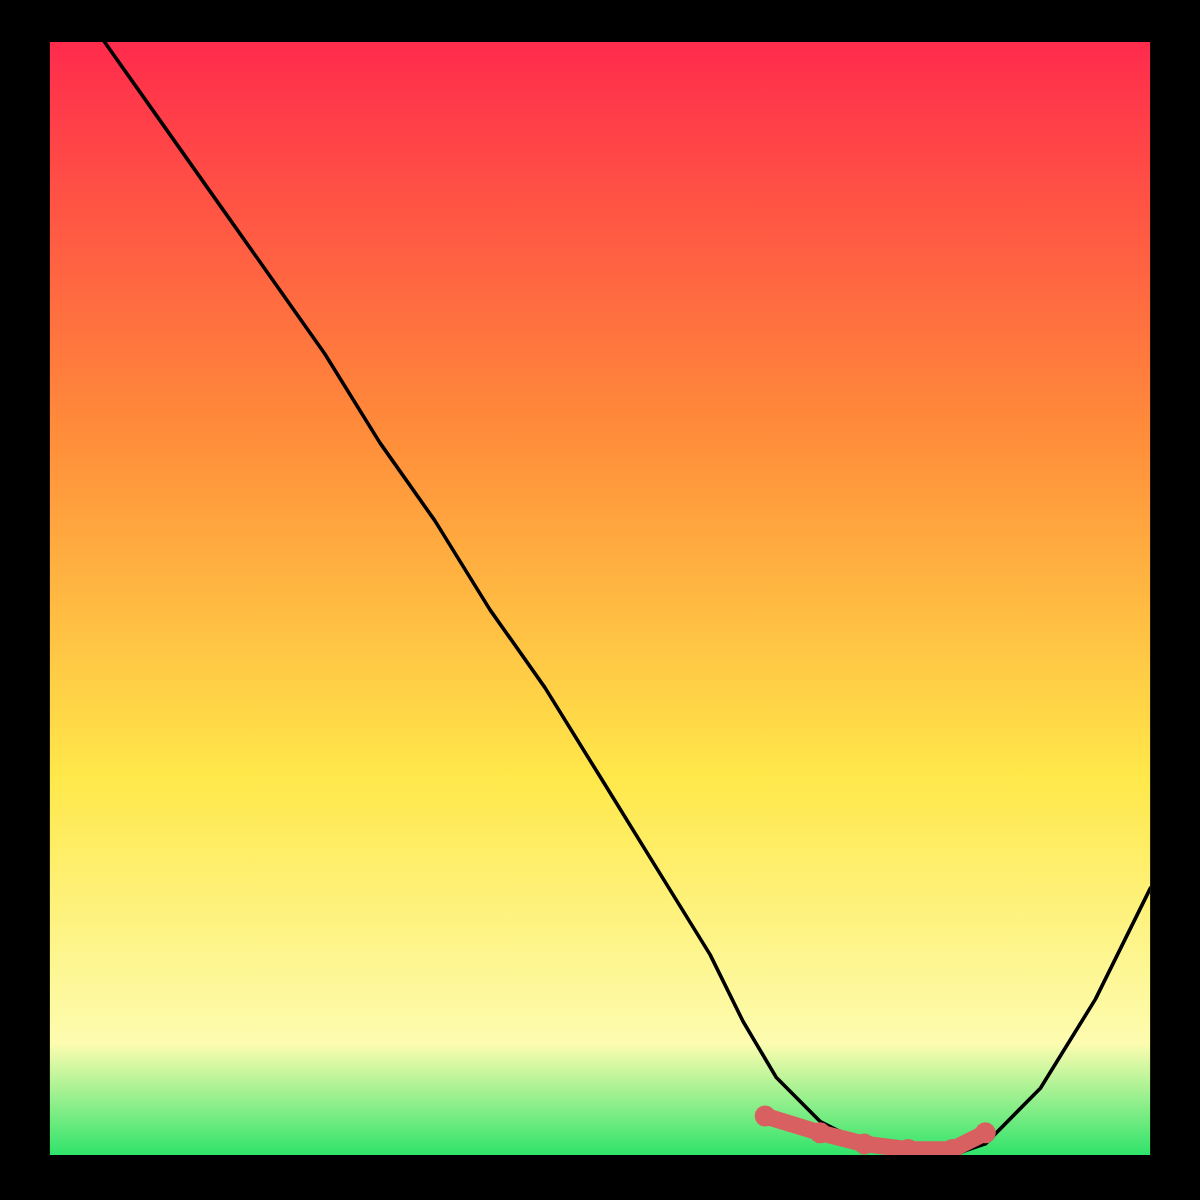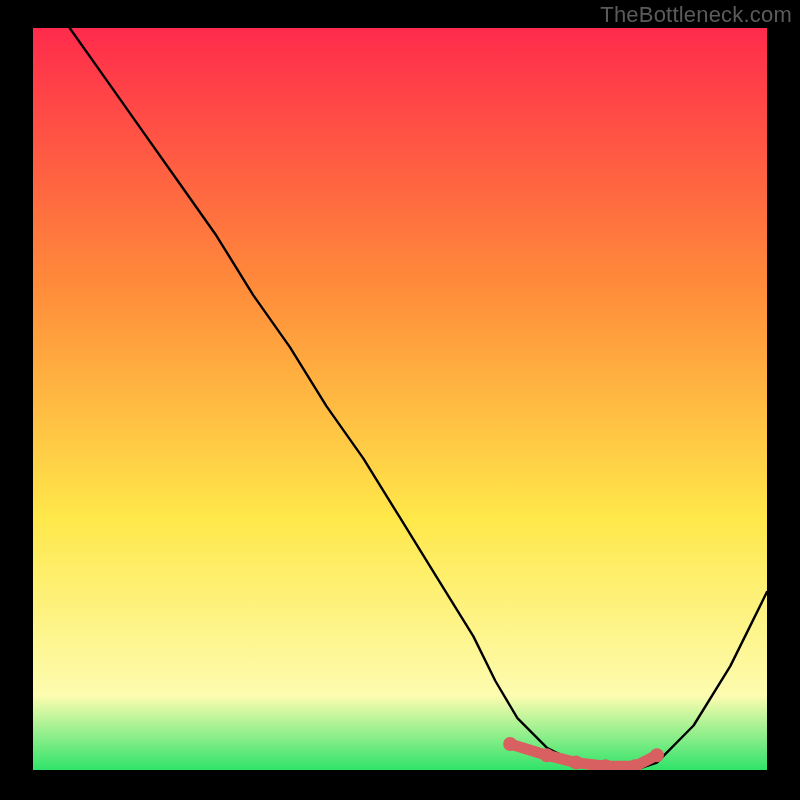--- a/index.html
+++ b/index.html
@@ -41,21 +41,20 @@
     width: 734px;
     height: 742px;
     display: block;
   }
 </style>
 </head>
 <body>
 
 <div class="frame">
 
-  <div class="watermark">TheBottleneck.com</div>
 
   <div class="plot">
     <svg viewBox="0 0 734 742" preserveAspectRatio="none">
       <defs>
         <linearGradient id="bg-grad" x1="0" y1="0" x2="0" y2="1">
           <stop offset="0%" stop-color="#ff2b4c"></stop>
           <stop offset="35%" stop-color="#ff8c3a"></stop>
           <stop offset="66%" stop-color="#ffe84a"></stop>
           <stop offset="90%" stop-color="#fdfcb0"></stop>
           <stop offset="100%" stop-color="#2fe36a"></stop>

